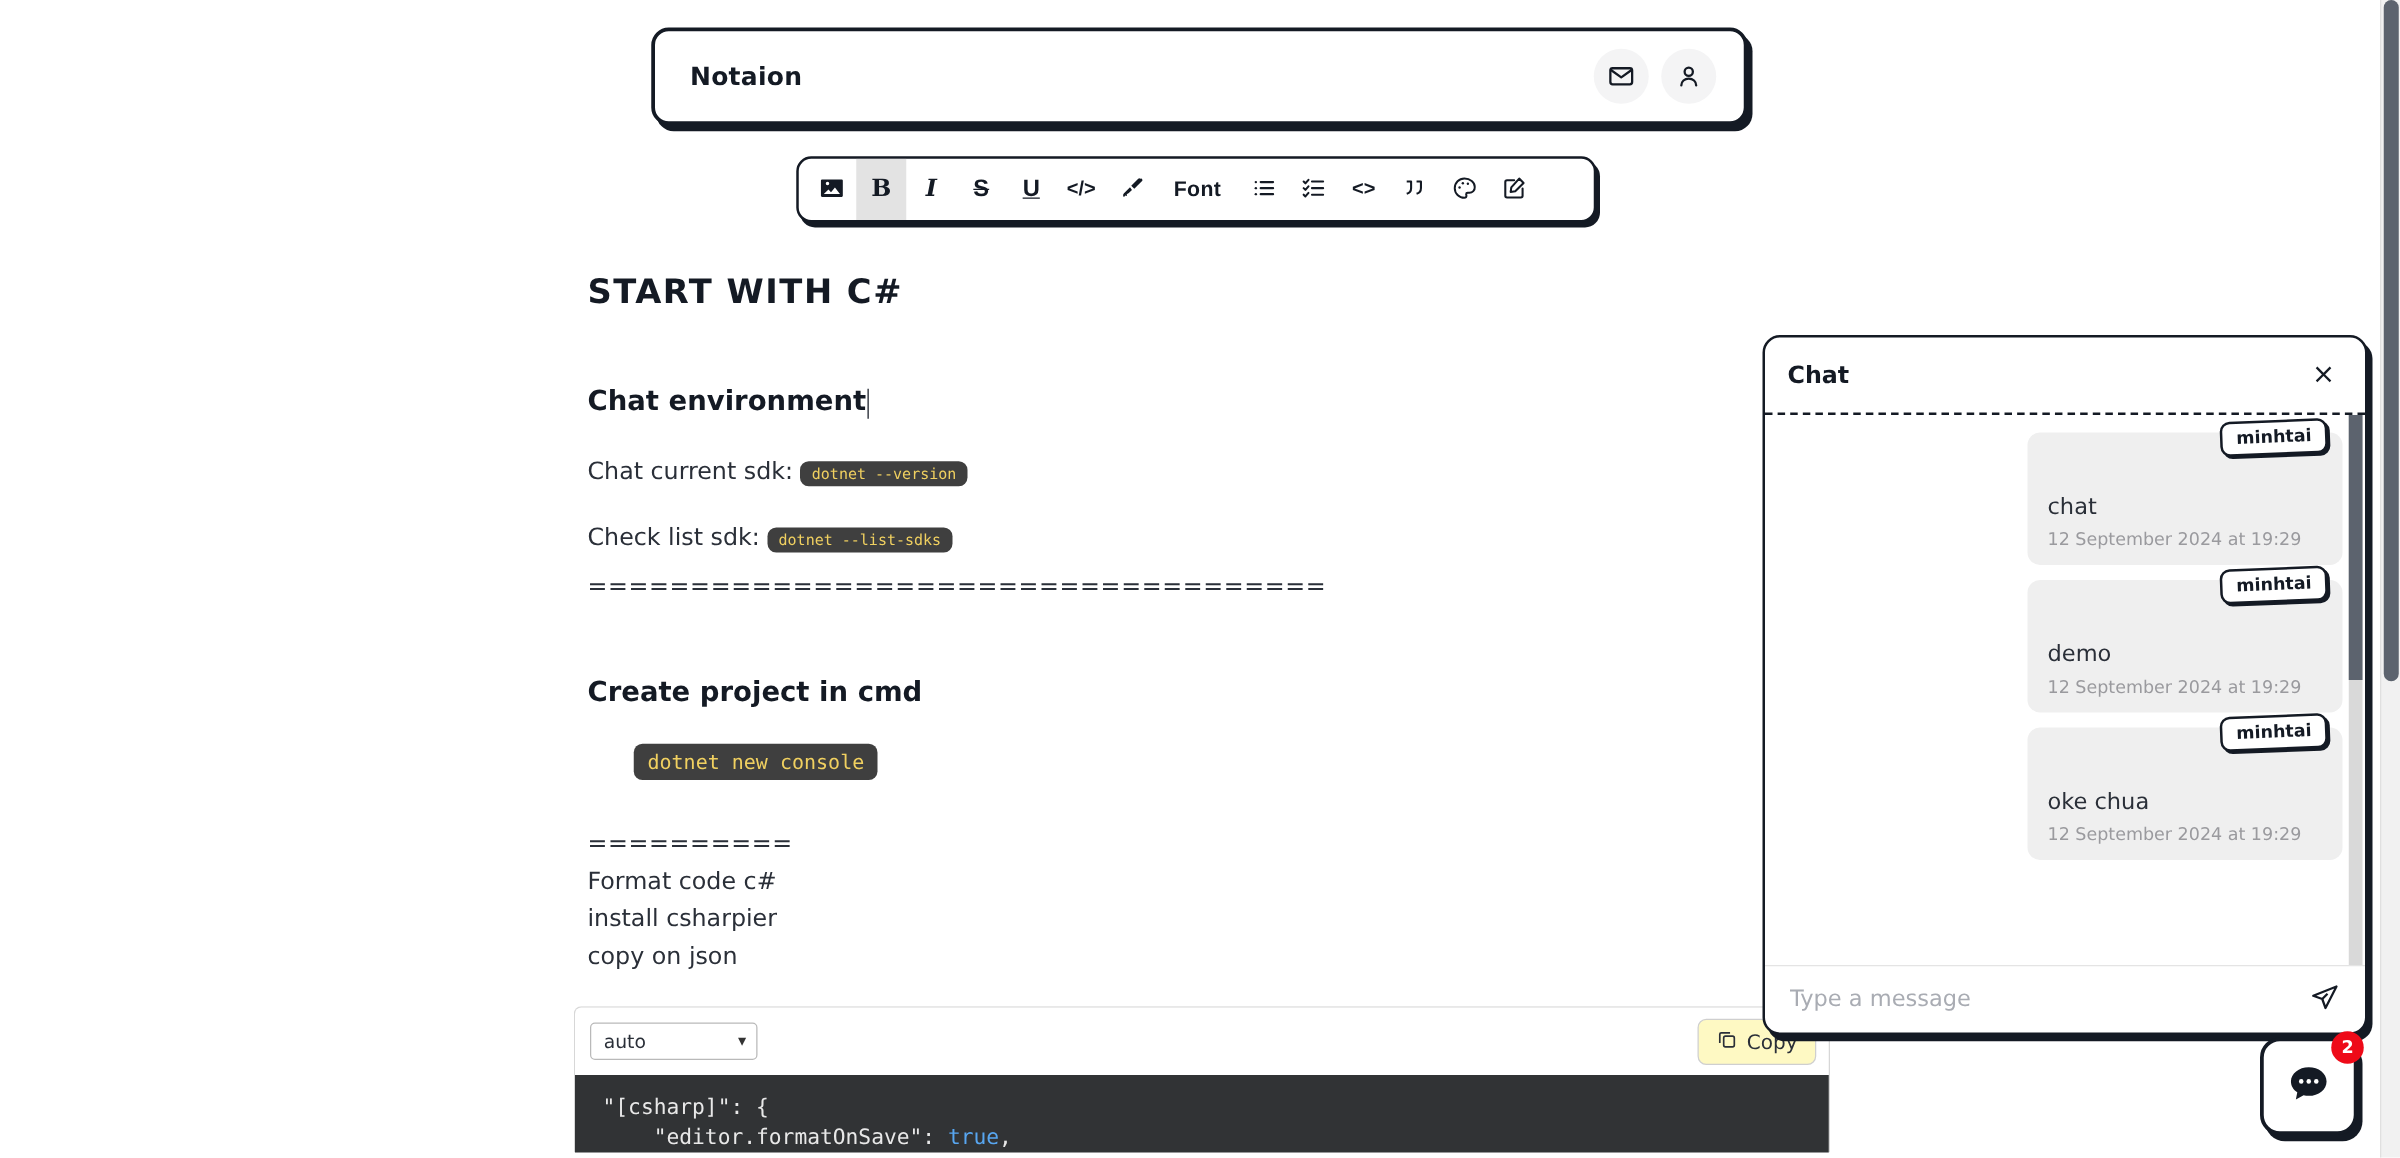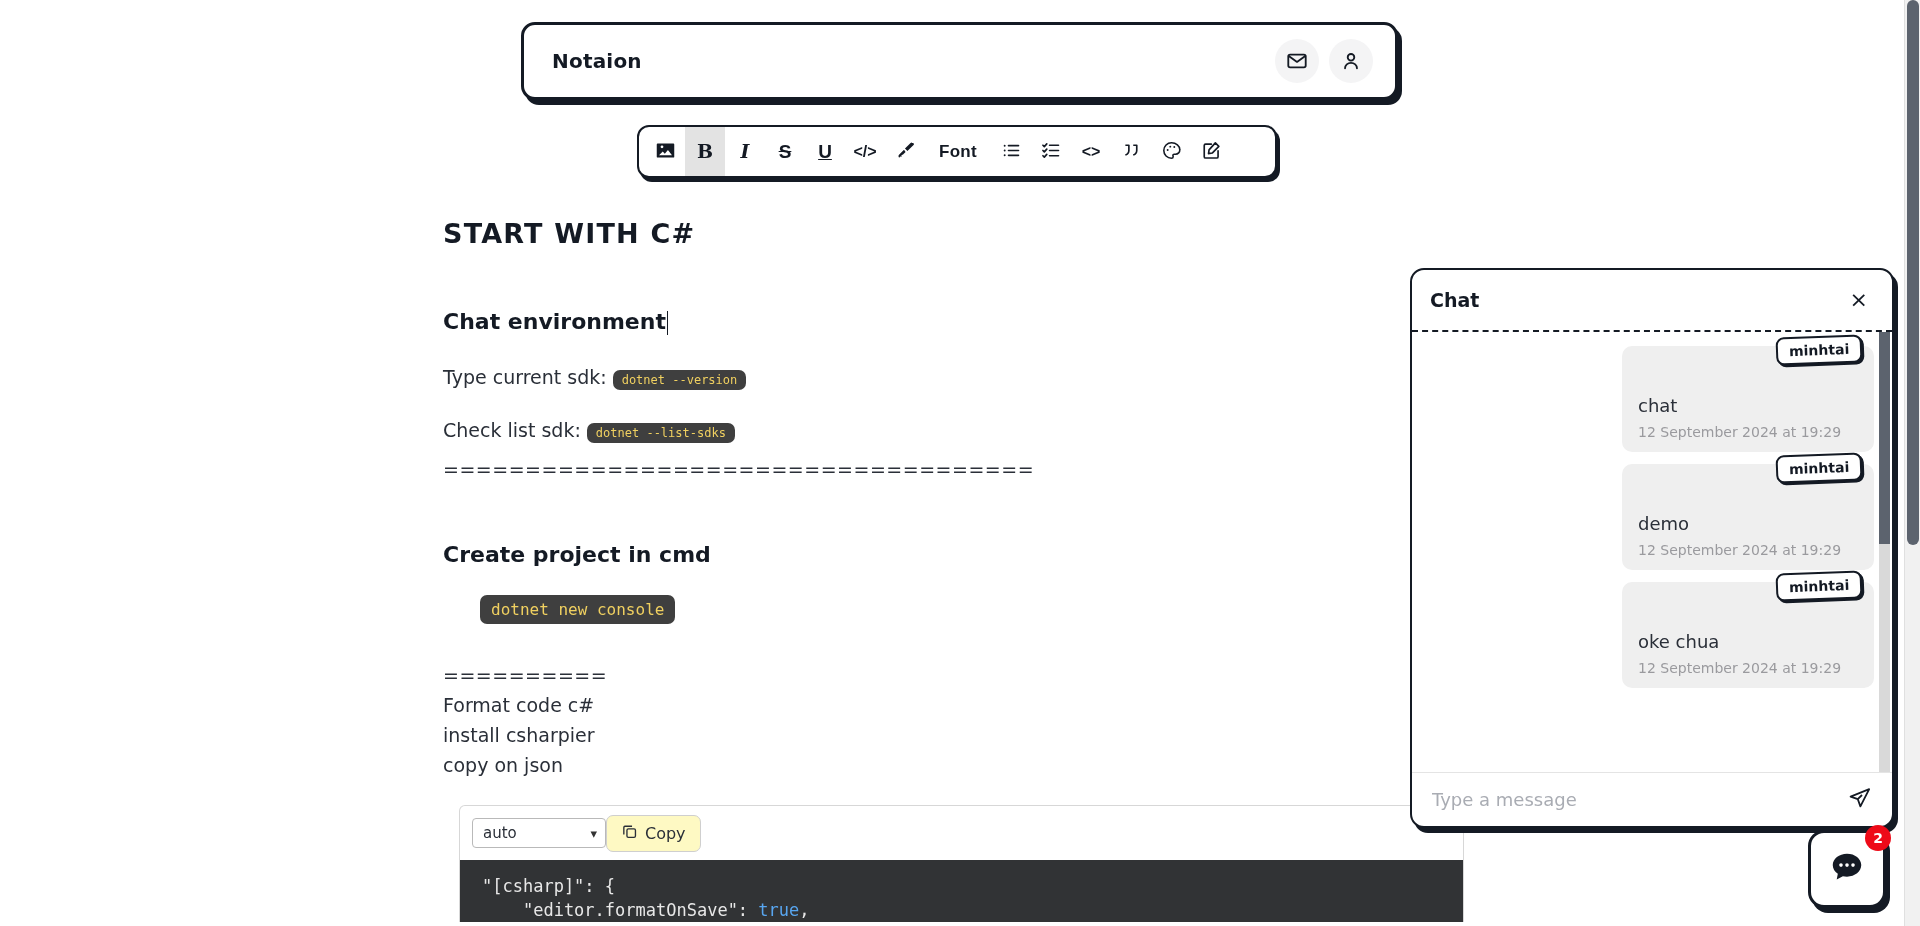--- a/index.html
+++ b/index.html
@@ -95,21 +95,21 @@
   }
   .tb-glyph { font-size: 19px; line-height: 1; font-weight: 700; }
   .tb-glyph.ital { font-style: italic; font-family: "DejaVu Serif", serif; }
   .tb-glyph.strike { text-decoration: line-through; }
   .tb-glyph.under { text-decoration: underline; }
   .tb-glyph.small { font-size: 16px; }
 
   
   .doc {
     position: absolute;
-    left: 443px; top: 218px;
+    left: 470px; top: 218px;
     width: 1000px;
   }
   .h1 {
     font-size: 27px; font-weight: 700;
     letter-spacing: 1.2px;
     margin: 0 0 60px 0;
     color: #141a24;
   }
   .h2 {
     font-size: 22px; font-weight: 700;
@@ -161,20 +161,21 @@
     left: 459px; top: 805px;
     width: 1005px;
     background: #ffffff;
     border: 1px solid #d7d7d7;
     border-radius: 6px 6px 0 0;
     border-bottom: none;
   }
   .cb-bar {
     height: 54px;
     display: flex; align-items: center;
+    justify-content: space-between;
     padding: 0 10px 0 12px;
     position: relative;
   }
   .cb-select {
     appearance: none;
     -webkit-appearance: none;
     font-family: "DejaVu Sans", sans-serif;
     font-size: 15px;
     color: #2a2f38;
     background: #ffffff;
@@ -467,21 +468,21 @@
     </button>
   </div>
 
   <div class="doc">
 
     <h1 class="h1">START WITH C#</h1>
 
     <h2 class="h2 caret">Chat environment</h2>
 
     <div>
-      <span class="p">Type current sdk: </span><span class="code-inline">dotnet --version</span>
+      <span class="p">Chat current sdk: </span><span class="code-inline">dotnet --version</span>
     </div>
 
     <div style="margin-top:23px;">
       <span class="p">Check list sdk: </span><span class="code-inline">dotnet --list-sdks</span>
     </div>
 
     <div class="p" style="margin-top:9px; letter-spacing:.5px;">====================================</div>
 
     <div class="spacer-58"></div>
 

